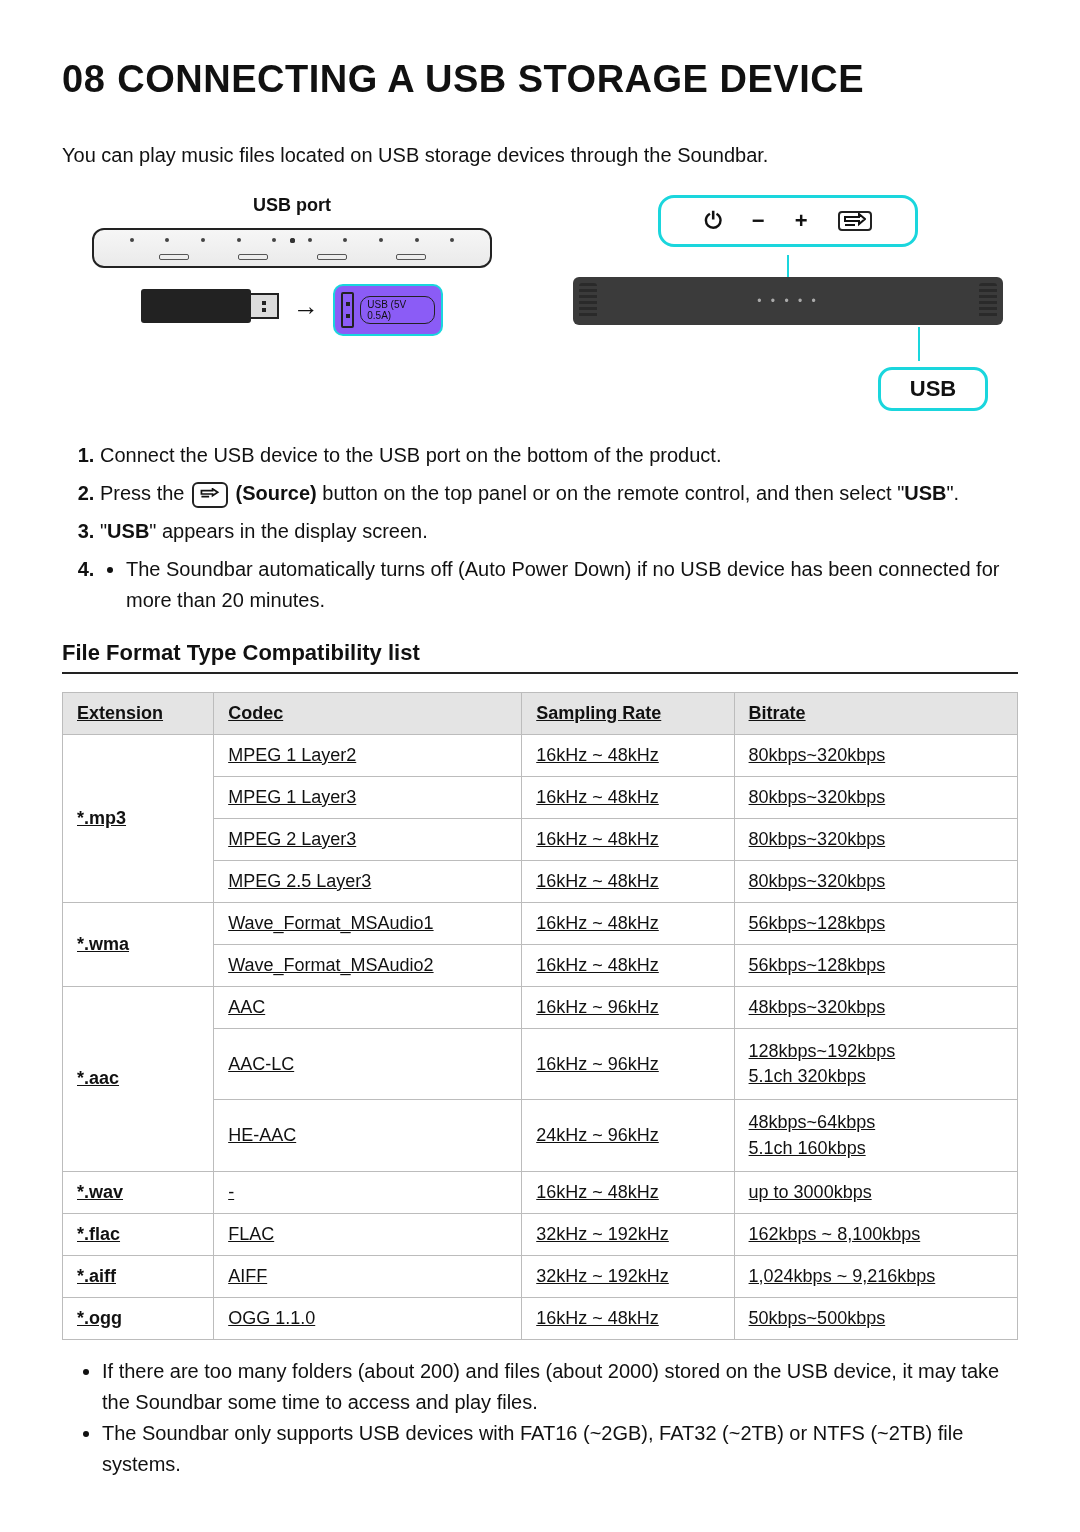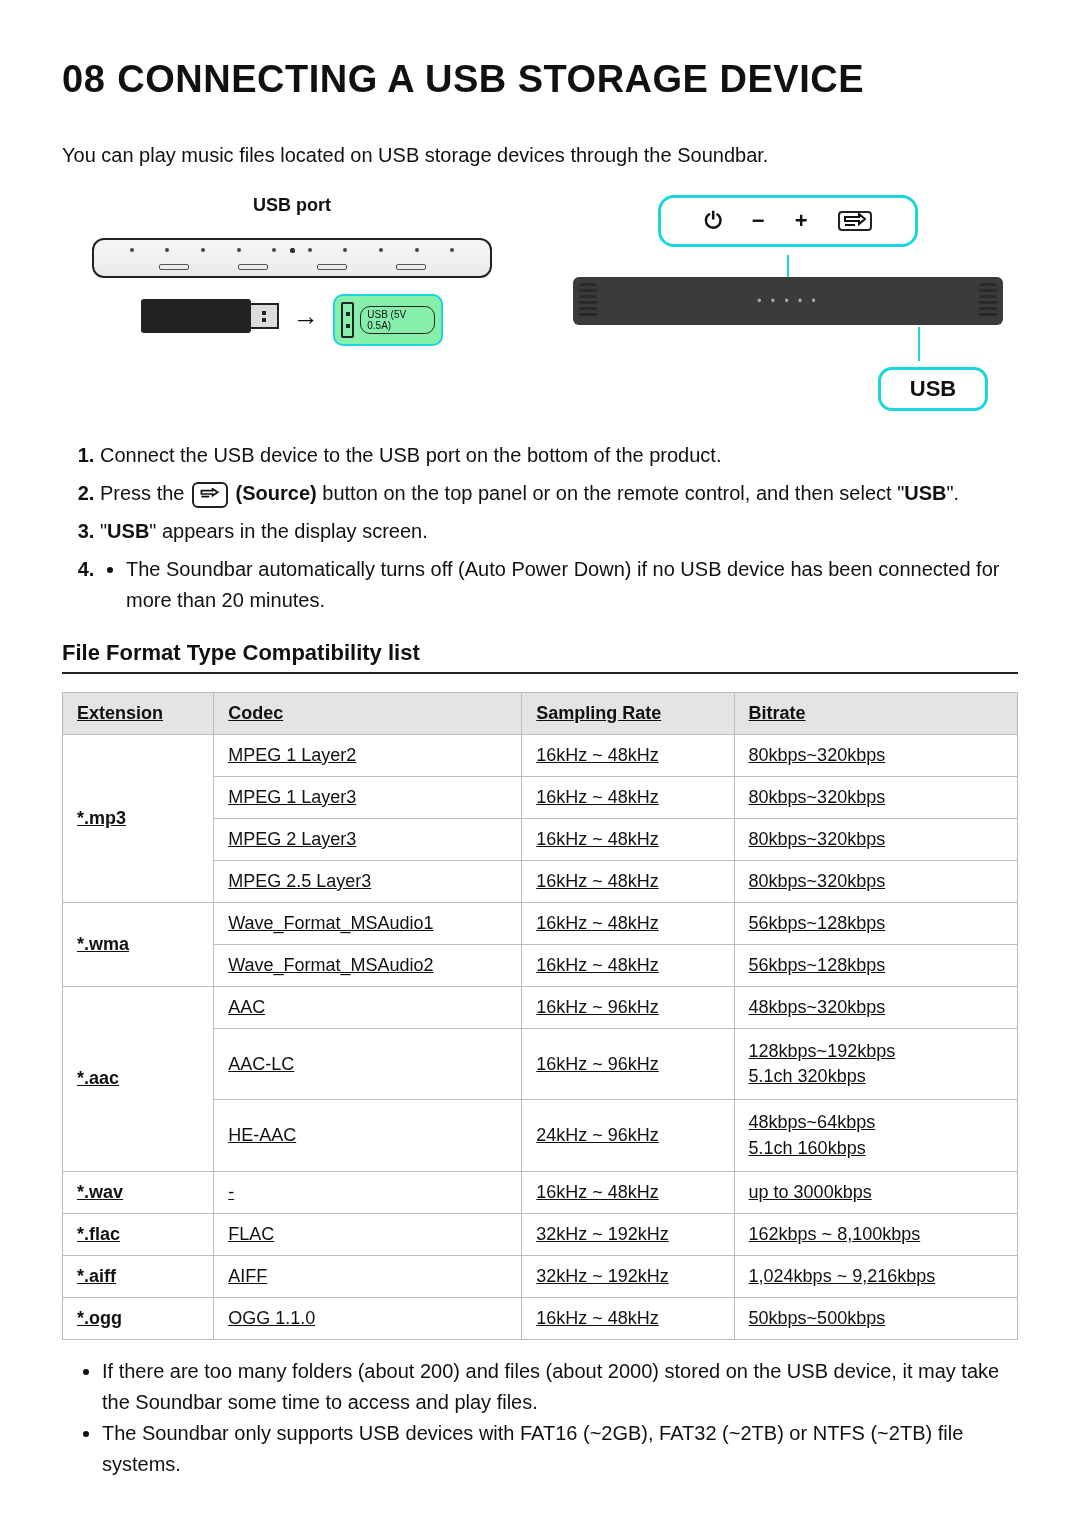--- a/index.html
+++ b/index.html
@@ -5,30 +5,30 @@
   * { box-sizing: border-box; margin: 0; padding: 0; }
   html, body { width: 1080px; background: #fff; font-family: Arial, Helvetica, sans-serif; color: #111; }
   .page { padding: 58px 62px 40px 62px; width: 1080px; }
   h1.title { font-size: 38px; font-weight: 800; letter-spacing: 0.5px; margin-bottom: 40px; }
   h1.title .num { margin-right: 12px; }
   p.intro { font-size: 20px; line-height: 1.4; margin-bottom: 26px; }
 
   .diagrams { display: flex; gap: 36px; margin: 12px 0 28px 0; justify-content: space-between; }
   .diagram-box { flex: 1; }
   .diagram-left { display:flex; flex-direction:column; align-items:center; }
-  .usb-port-label { font-size: 18px; font-weight: 700; margin-bottom: 22px; text-align:center; }
+  .usb-port-label { font-size: 18px; font-weight: 700; margin-bottom: 12px; text-align:center; }
 
   .soundbar-top-l { width: 400px; height: 40px; border: 2px solid #222; border-radius: 12px; background: linear-gradient(#f6f6f6,#eaeaea); position:relative; display:flex; align-items:center; justify-content:center; }
   .soundbar-top-l::before, .soundbar-top-l::after { content:""; position:absolute; width:5px; height:5px; background:#333; border-radius:50%; top:8px; }
   .soundbar-top-l .dots { position:absolute; top:8px; width:100%; display:flex; justify-content:space-around; padding:0 20px; }
   .soundbar-top-l .dots span { width:4px; height:4px; background:#444; border-radius:50%; display:block; }
   .soundbar-top-l .mids { position:absolute; bottom:6px; width:100%; display:flex; justify-content:space-around; padding:0 40px; }
   .soundbar-top-l .mids span { width:30px; height:6px; border:1px solid #555; border-radius:2px; }
 
-  .port-callout { margin-top:8px; width:110px; border:2px solid #1ad6dd; border-radius:10px; padding:6px; display:flex; align-items:center; justify-content:center; gap:6px; background:#86efac; }
+  .port-callout { margin-top:8px; width:110px; border:2px solid #1ad6dd; border-radius:10px; padding:6px; display:flex; align-items:center; justify-content:center; gap:6px; background:#8b5cf6; }
   .port-callout .usb-slot { width:14px; height:36px; border:2px solid #222; border-radius:2px; display:flex; flex-direction:column; align-items:center; justify-content:space-around; padding:4px 0; }
   .port-callout .usb-slot .pin { width:4px; height:4px; background:#222; }
   .port-callout .label-pill { border:1px solid #222; border-radius:10px; font-size:10px; padding:2px 6px; }
 
   .usb-row-l { display:flex; align-items:center; gap:14px; margin-top:8px; }
   .usb-stick { width:110px; height:34px; background:#222; border-radius:3px; position:relative; }
   .usb-plug { width:30px; height:26px; background:#dcdcdc; border:2px solid #222; margin-left:-2px; display:flex; align-items:center; justify-content:center; gap:3px; flex-direction:column; padding:4px; }
   .usb-plug span{ width:4px;height:4px;background:#222; }
   .arrow-r { font-size:26px; font-weight:900; }
 

